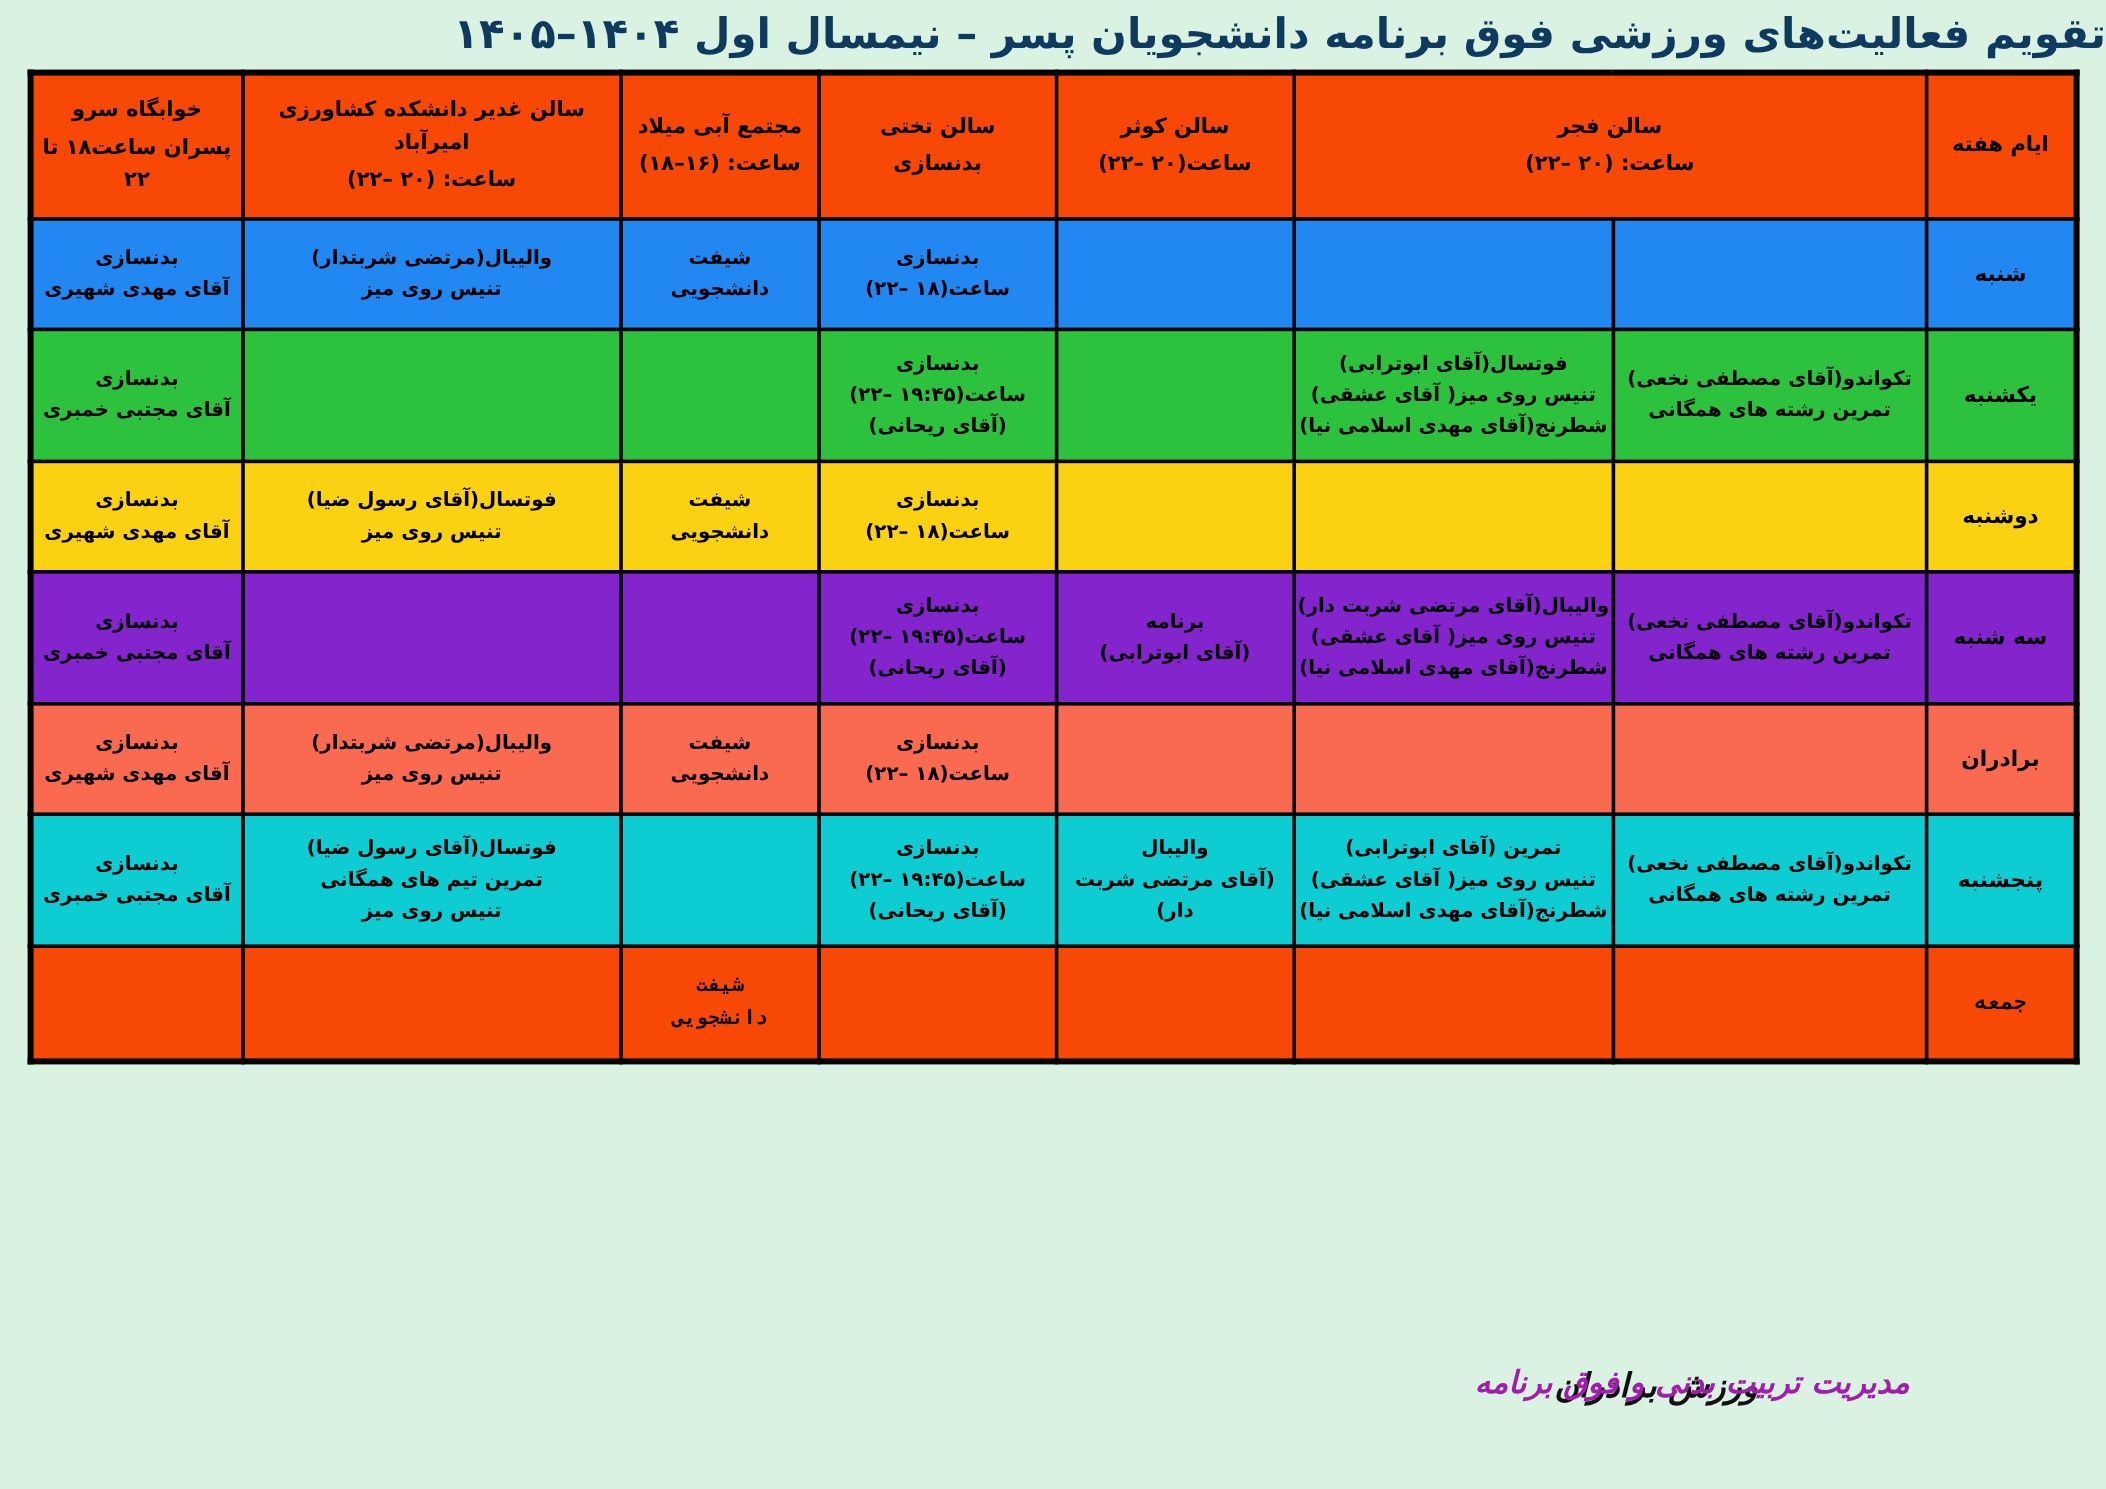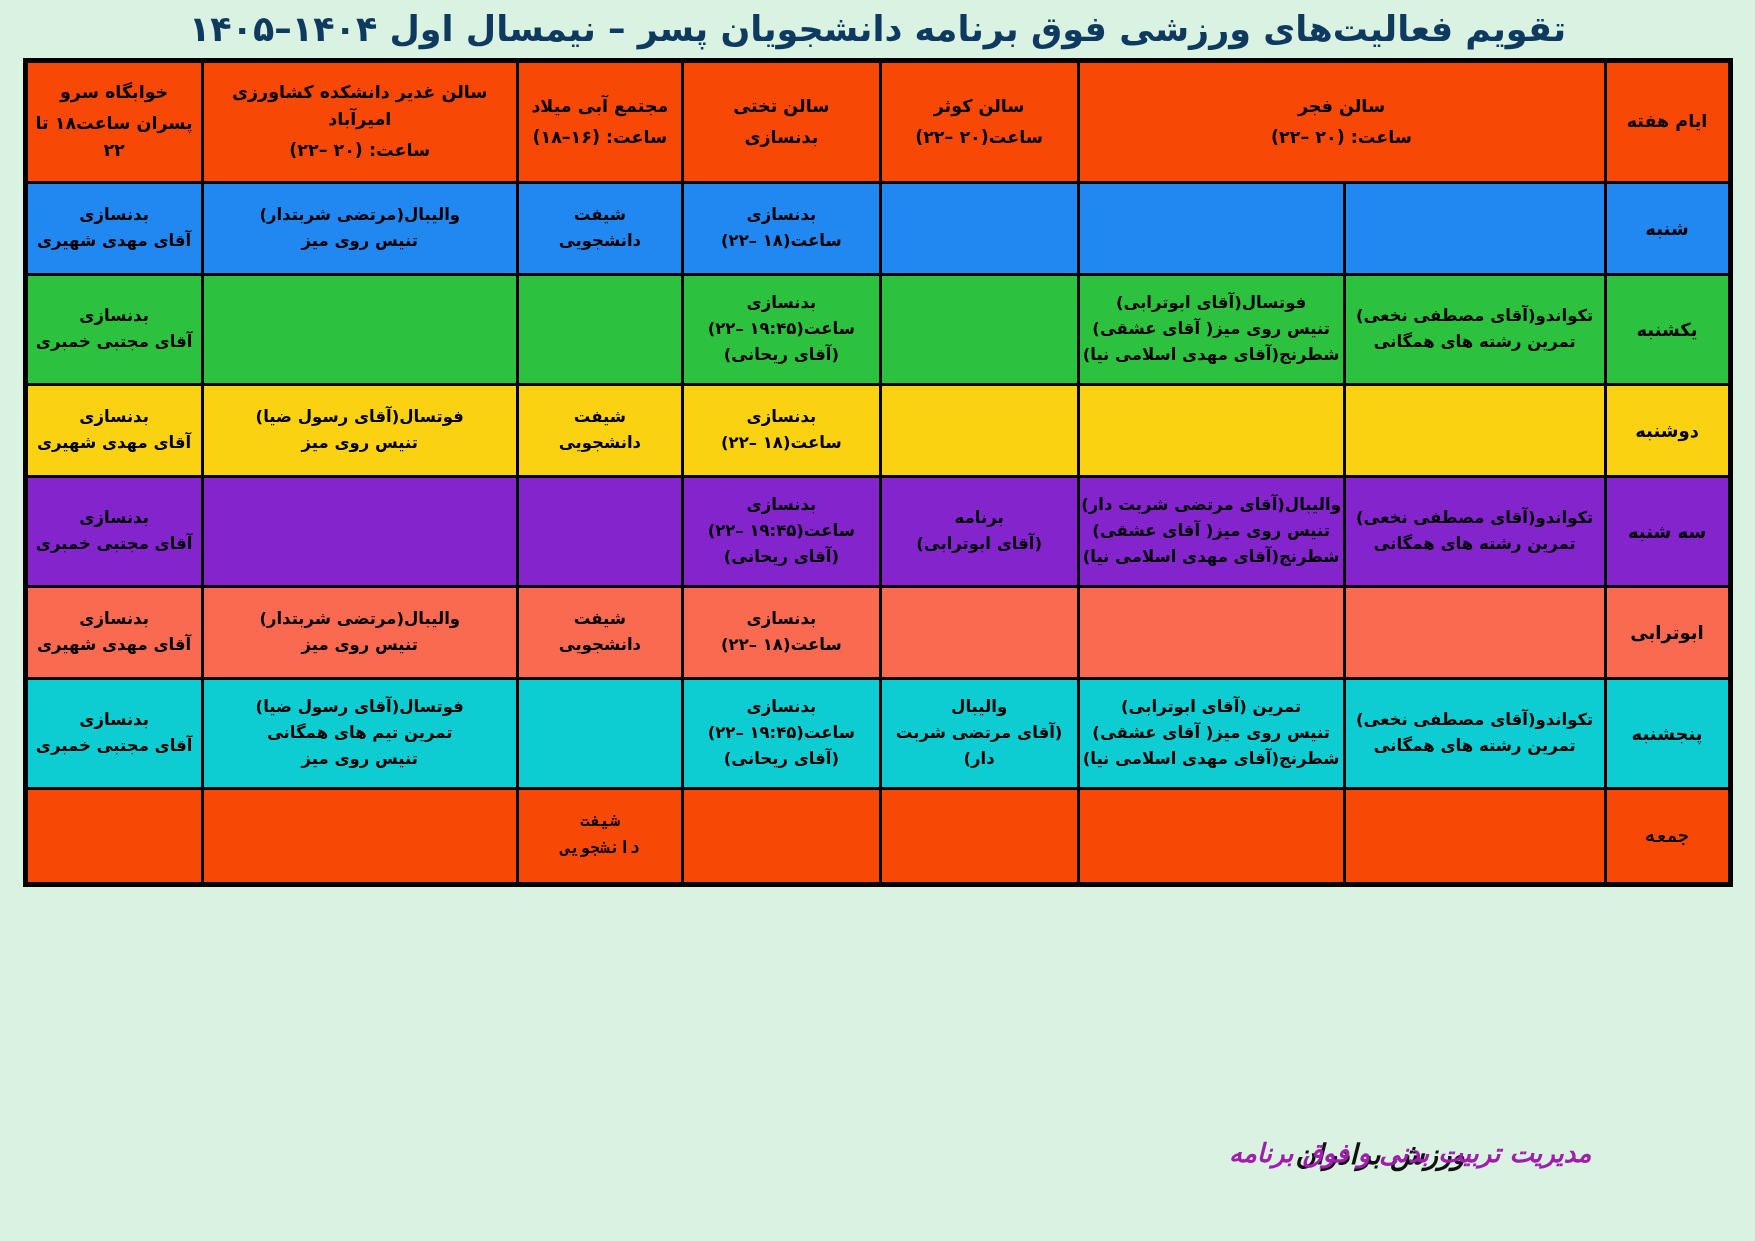--- a/index.html
+++ b/index.html
@@ -6,21 +6,20 @@
   html,body{margin:0;padding:0;}
   body{
     width:1755px;height:1241px;
     background:#d9f2e1;
     font-family:"DejaVu Sans","Liberation Sans",sans-serif;
     direction:rtl;
     overflow:hidden;
     position:relative;
   }
   #page-title{
-    text-align:center;
     color:#0f3a5f;
     font-size:35px;
     font-weight:bold;
     letter-spacing:0px;
     padding-top:8px;
     padding-bottom:6px;
     line-height:1.25;
     white-space:nowrap;
   }
   .table-wrap{
@@ -256,21 +255,21 @@
             <span class="ln">(آقای ریحانی)</span>
           </td>
           <td></td>
           <td></td>
           <td>
             <span class="ln">بدنسازی</span>
             <span class="ln">آقای مجتبی خمبری</span>
           </td>
         </tr>
         <tr class="r-wed">
-          <th class="daycell"><span class="ln">ابوترابی</span></th>
+          <th class="daycell"><span class="ln">برادران</span></th>
           <td></td>
           <td></td>
           <td></td>
           <td>
             <span class="ln">بدنسازی</span>
             <span class="ln">ساعت(۱۸ –۲۲)</span>
           </td>
           <td>
             <span class="ln">شیفت</span>
             <span class="ln">دانشجویی</span>

